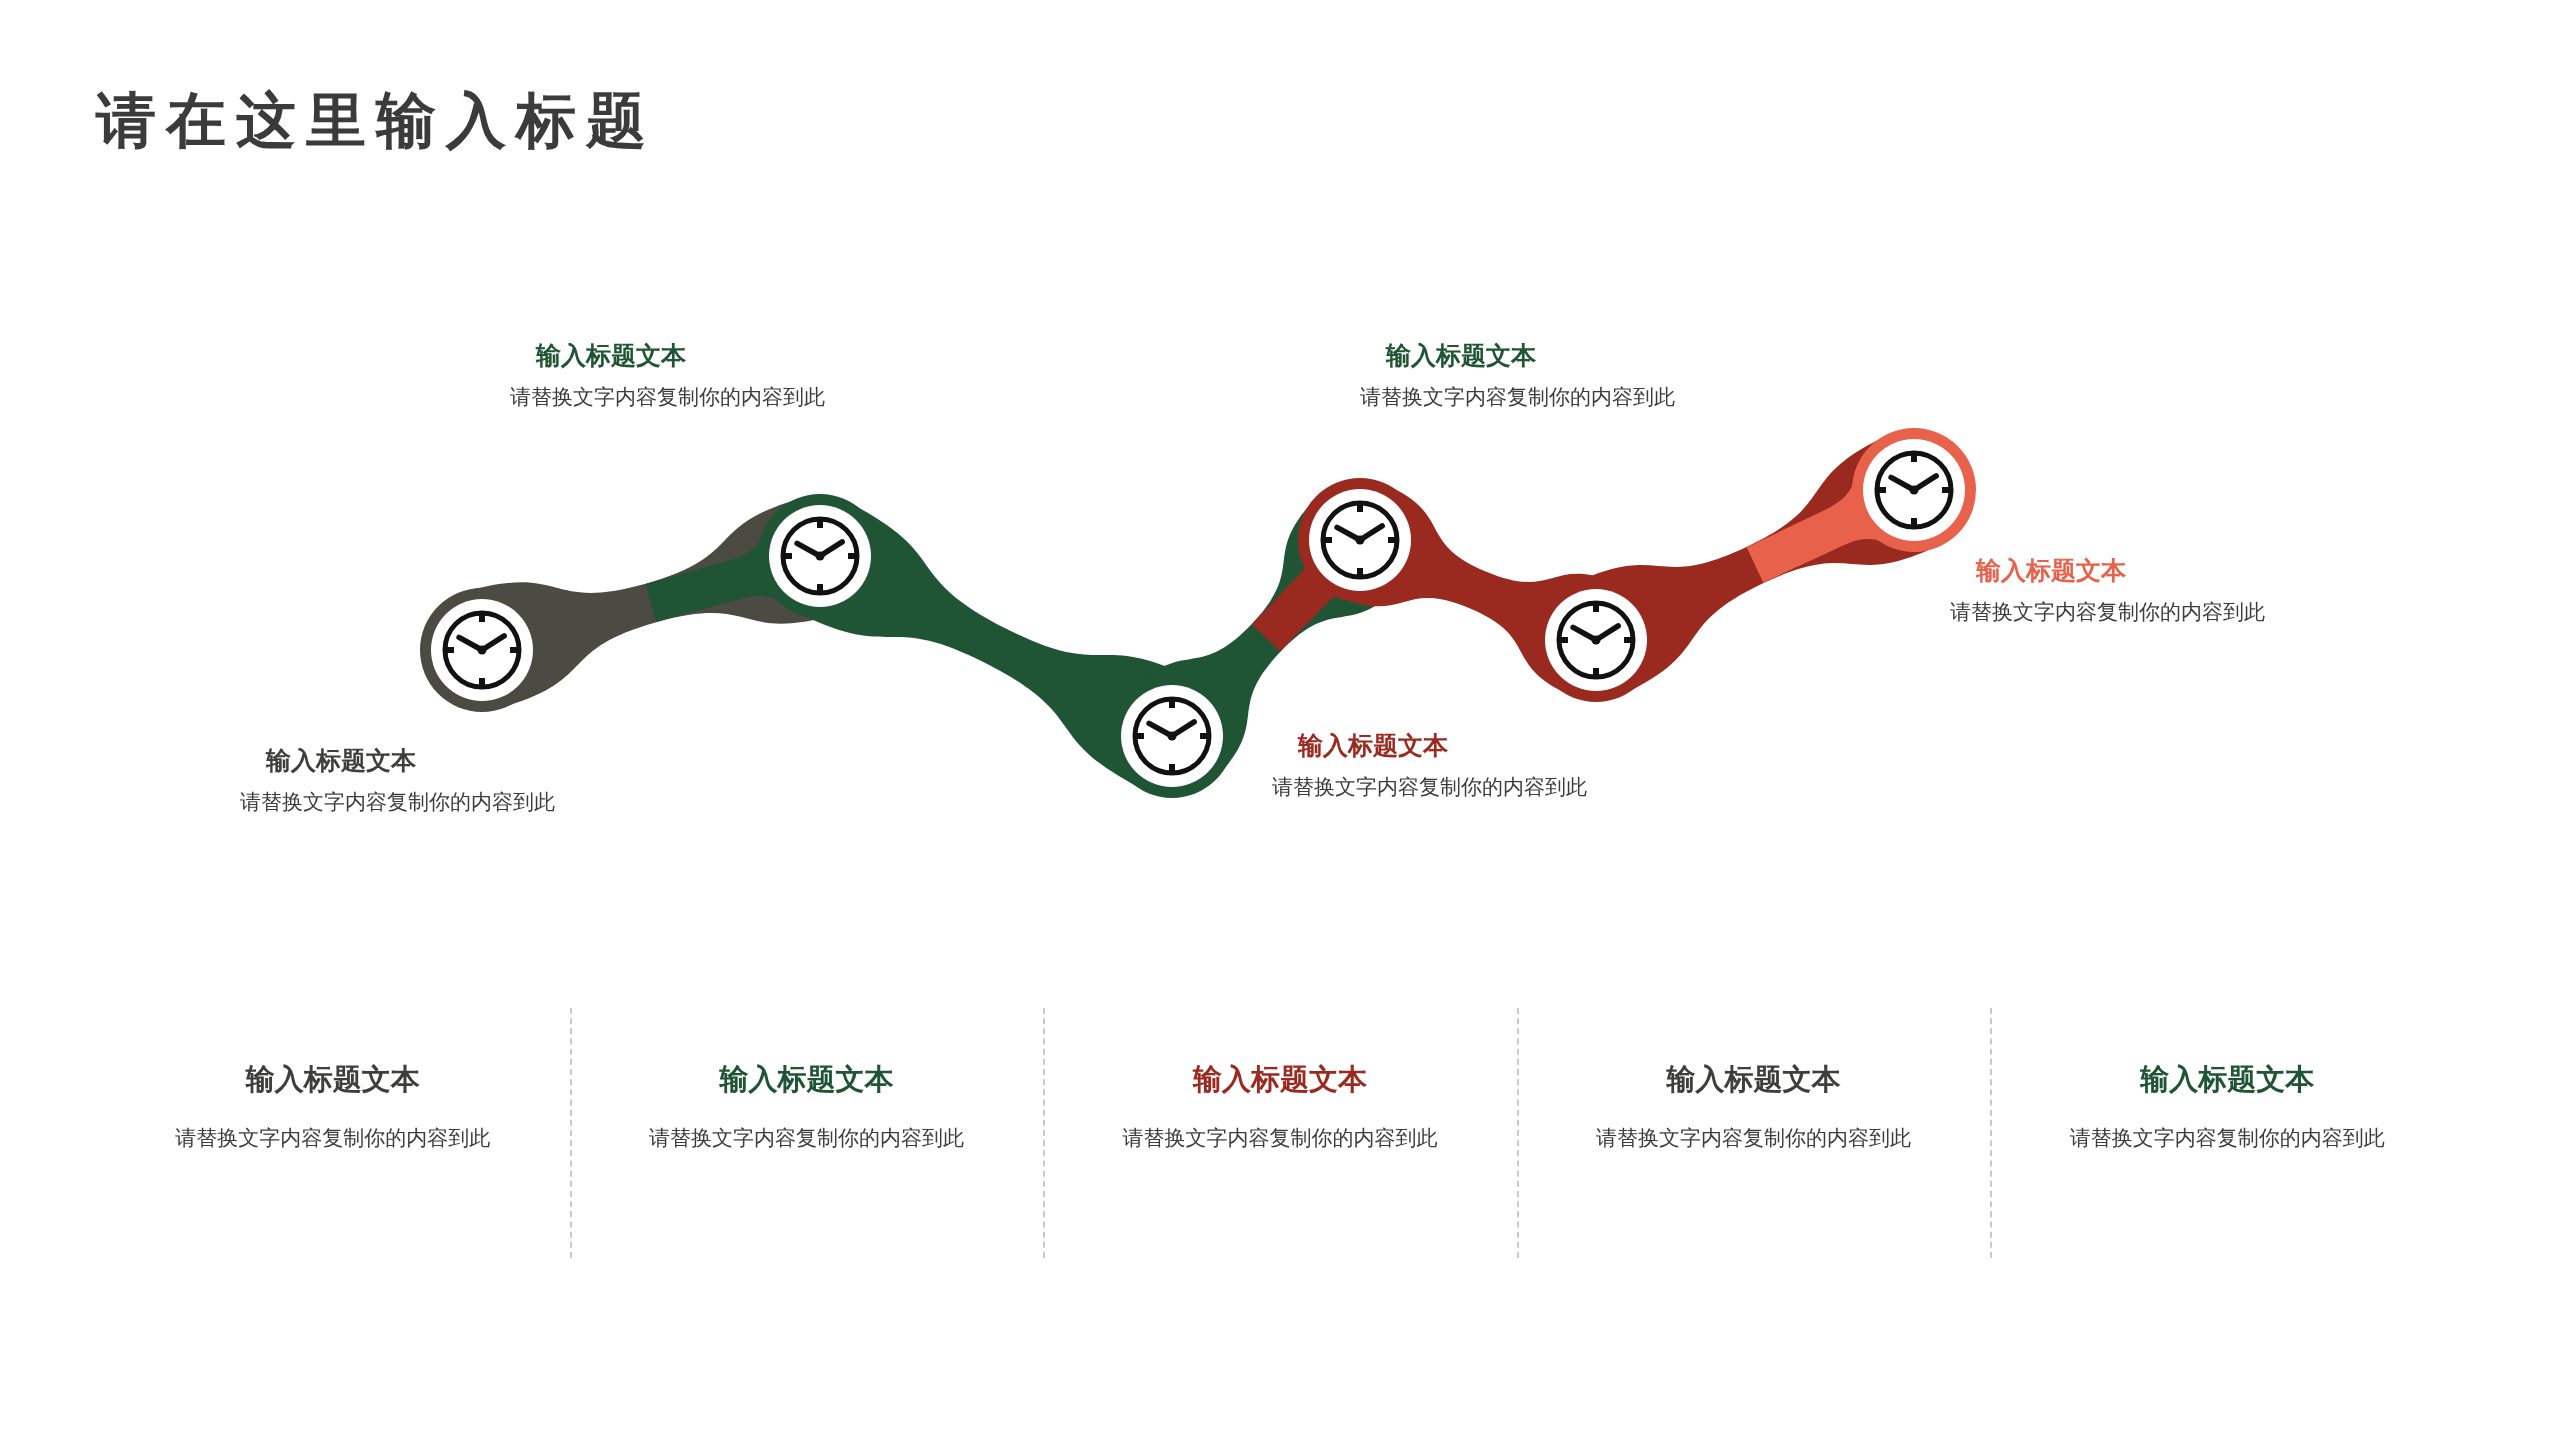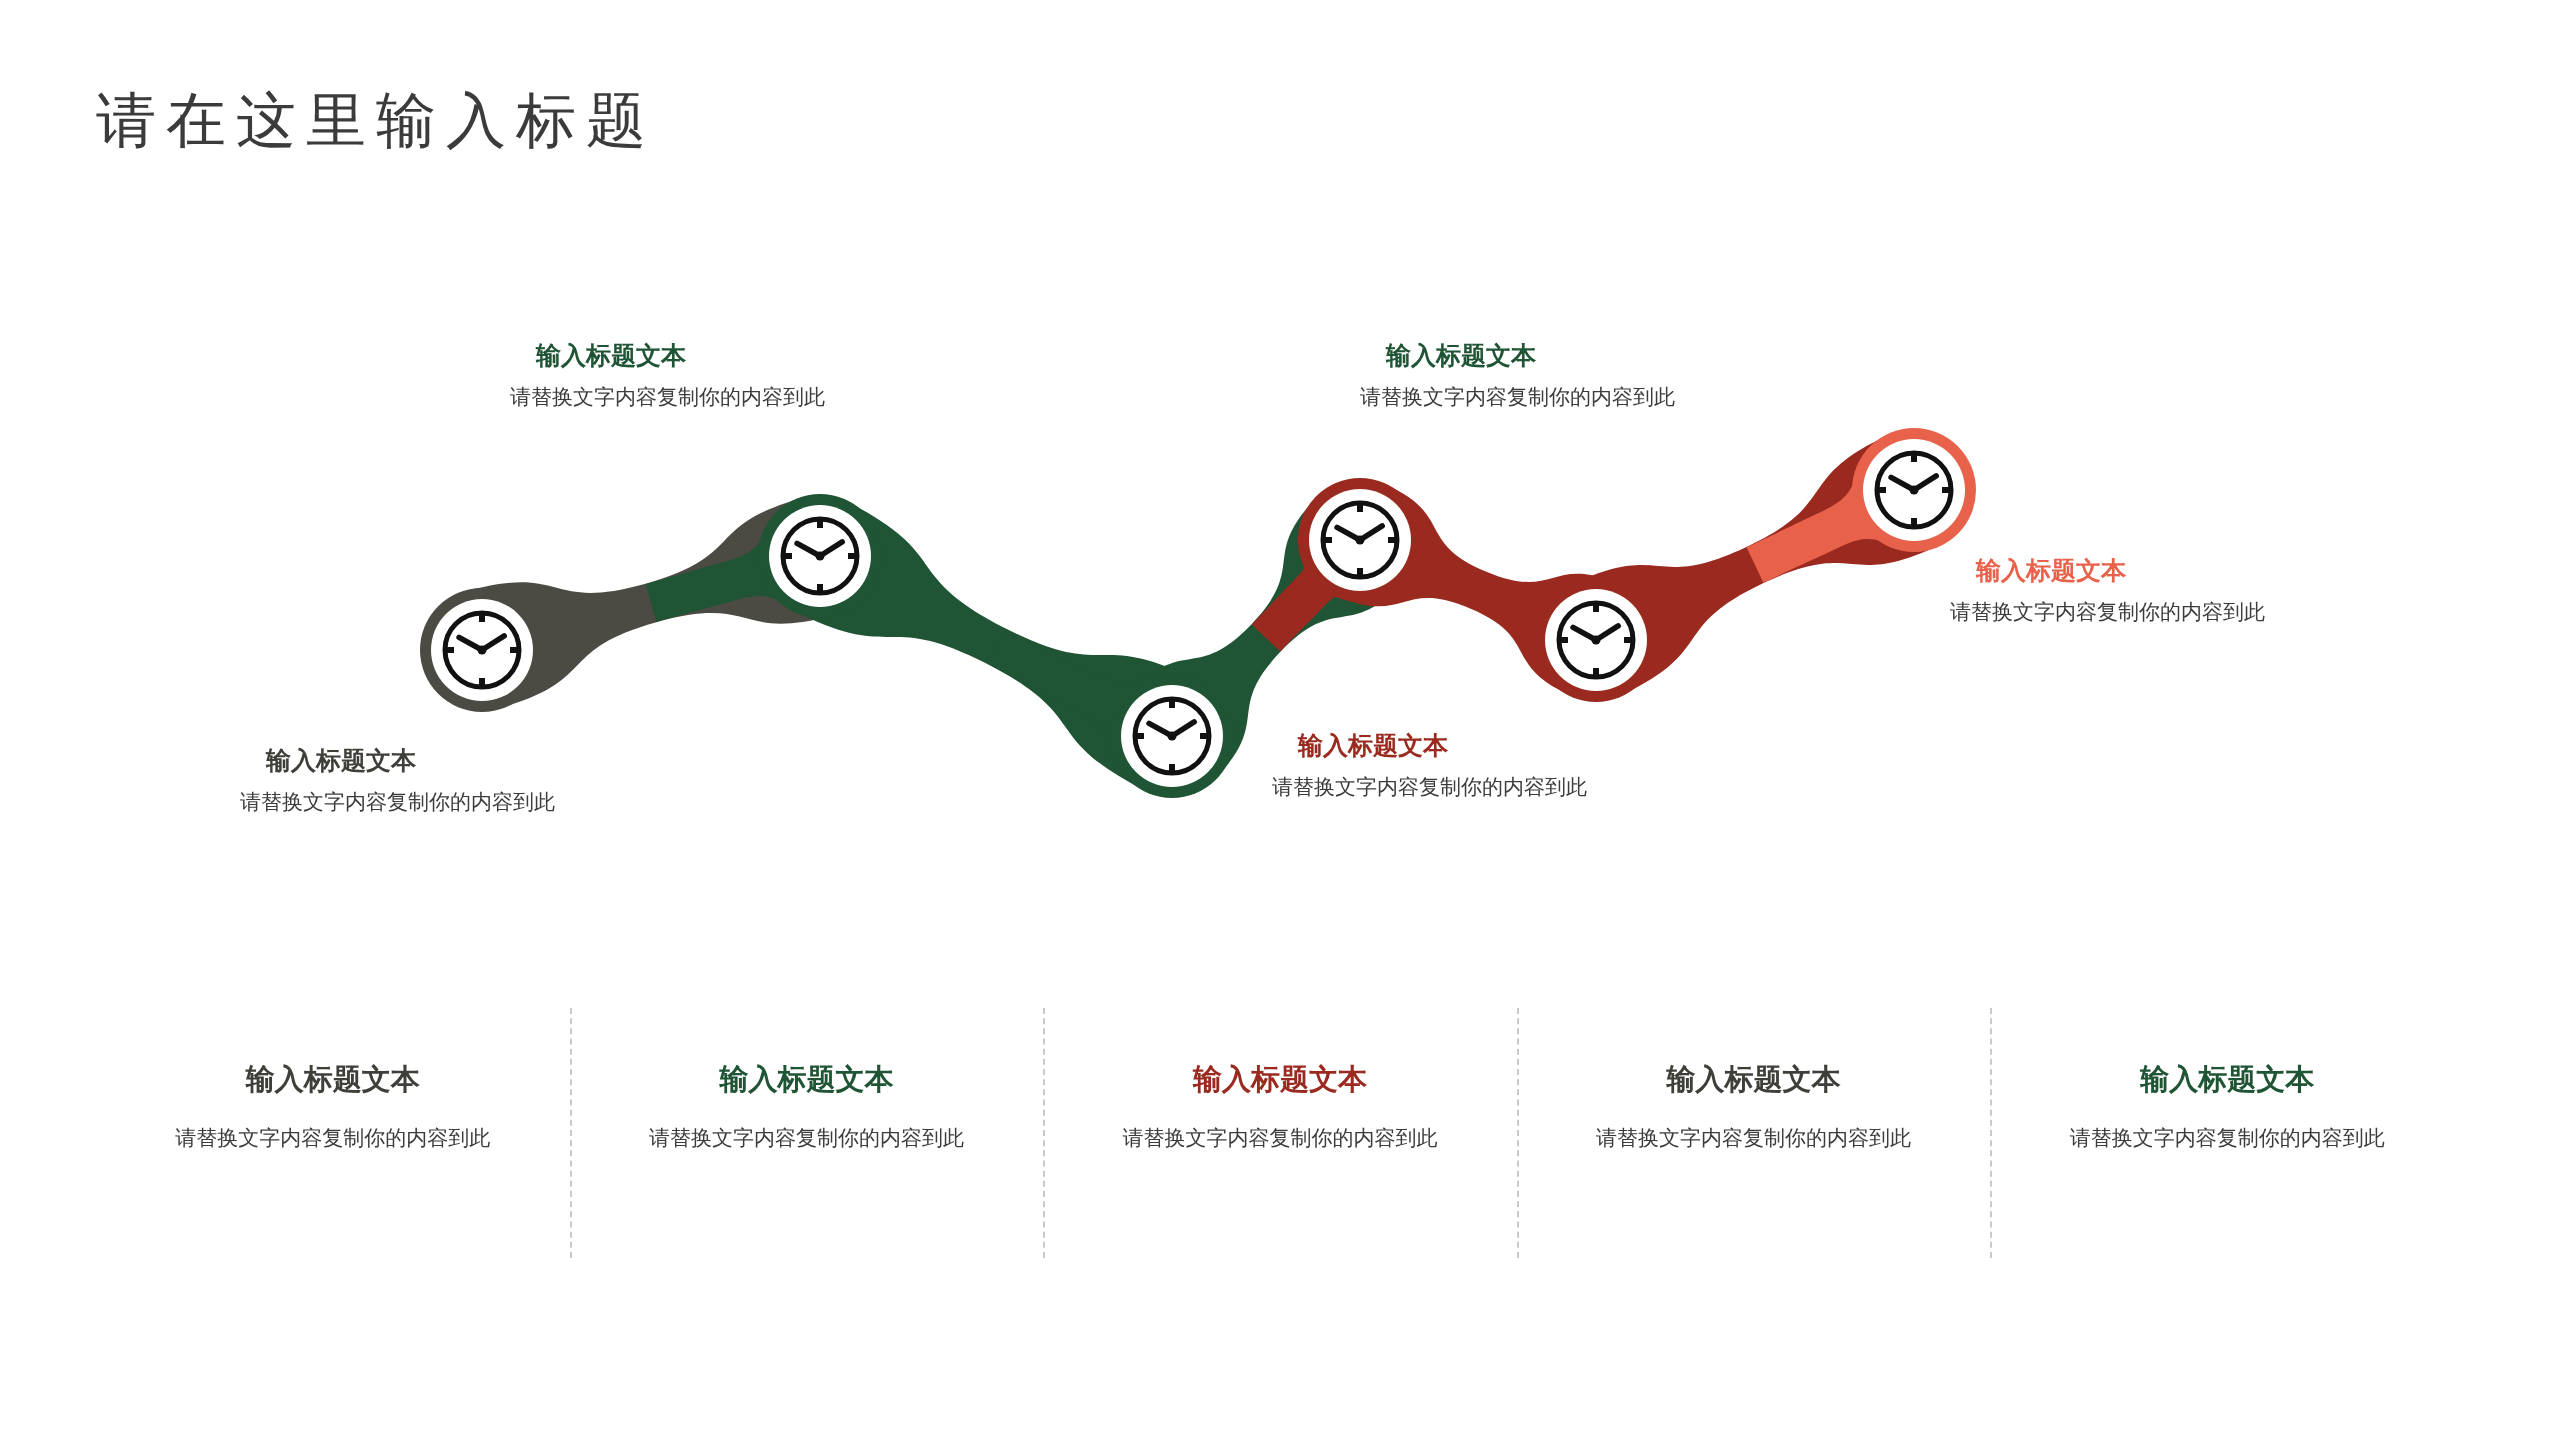--- a/index.html
+++ b/index.html
@@ -22,21 +22,21 @@
     height: 1440px;
     background: #ffffff;
   }
 
   
   #page-title {
     position: absolute;
     left: 96px;
     top: 48px;
     font-size: 60px;
-    font-weight: 400;
+    font-weight: 700;
     color: #3b3b3b;
     letter-spacing: 10px;
     white-space: nowrap;
     line-height: 1.1;
   }
 
   
   #diagram {
     position: absolute;
     left: 0;

